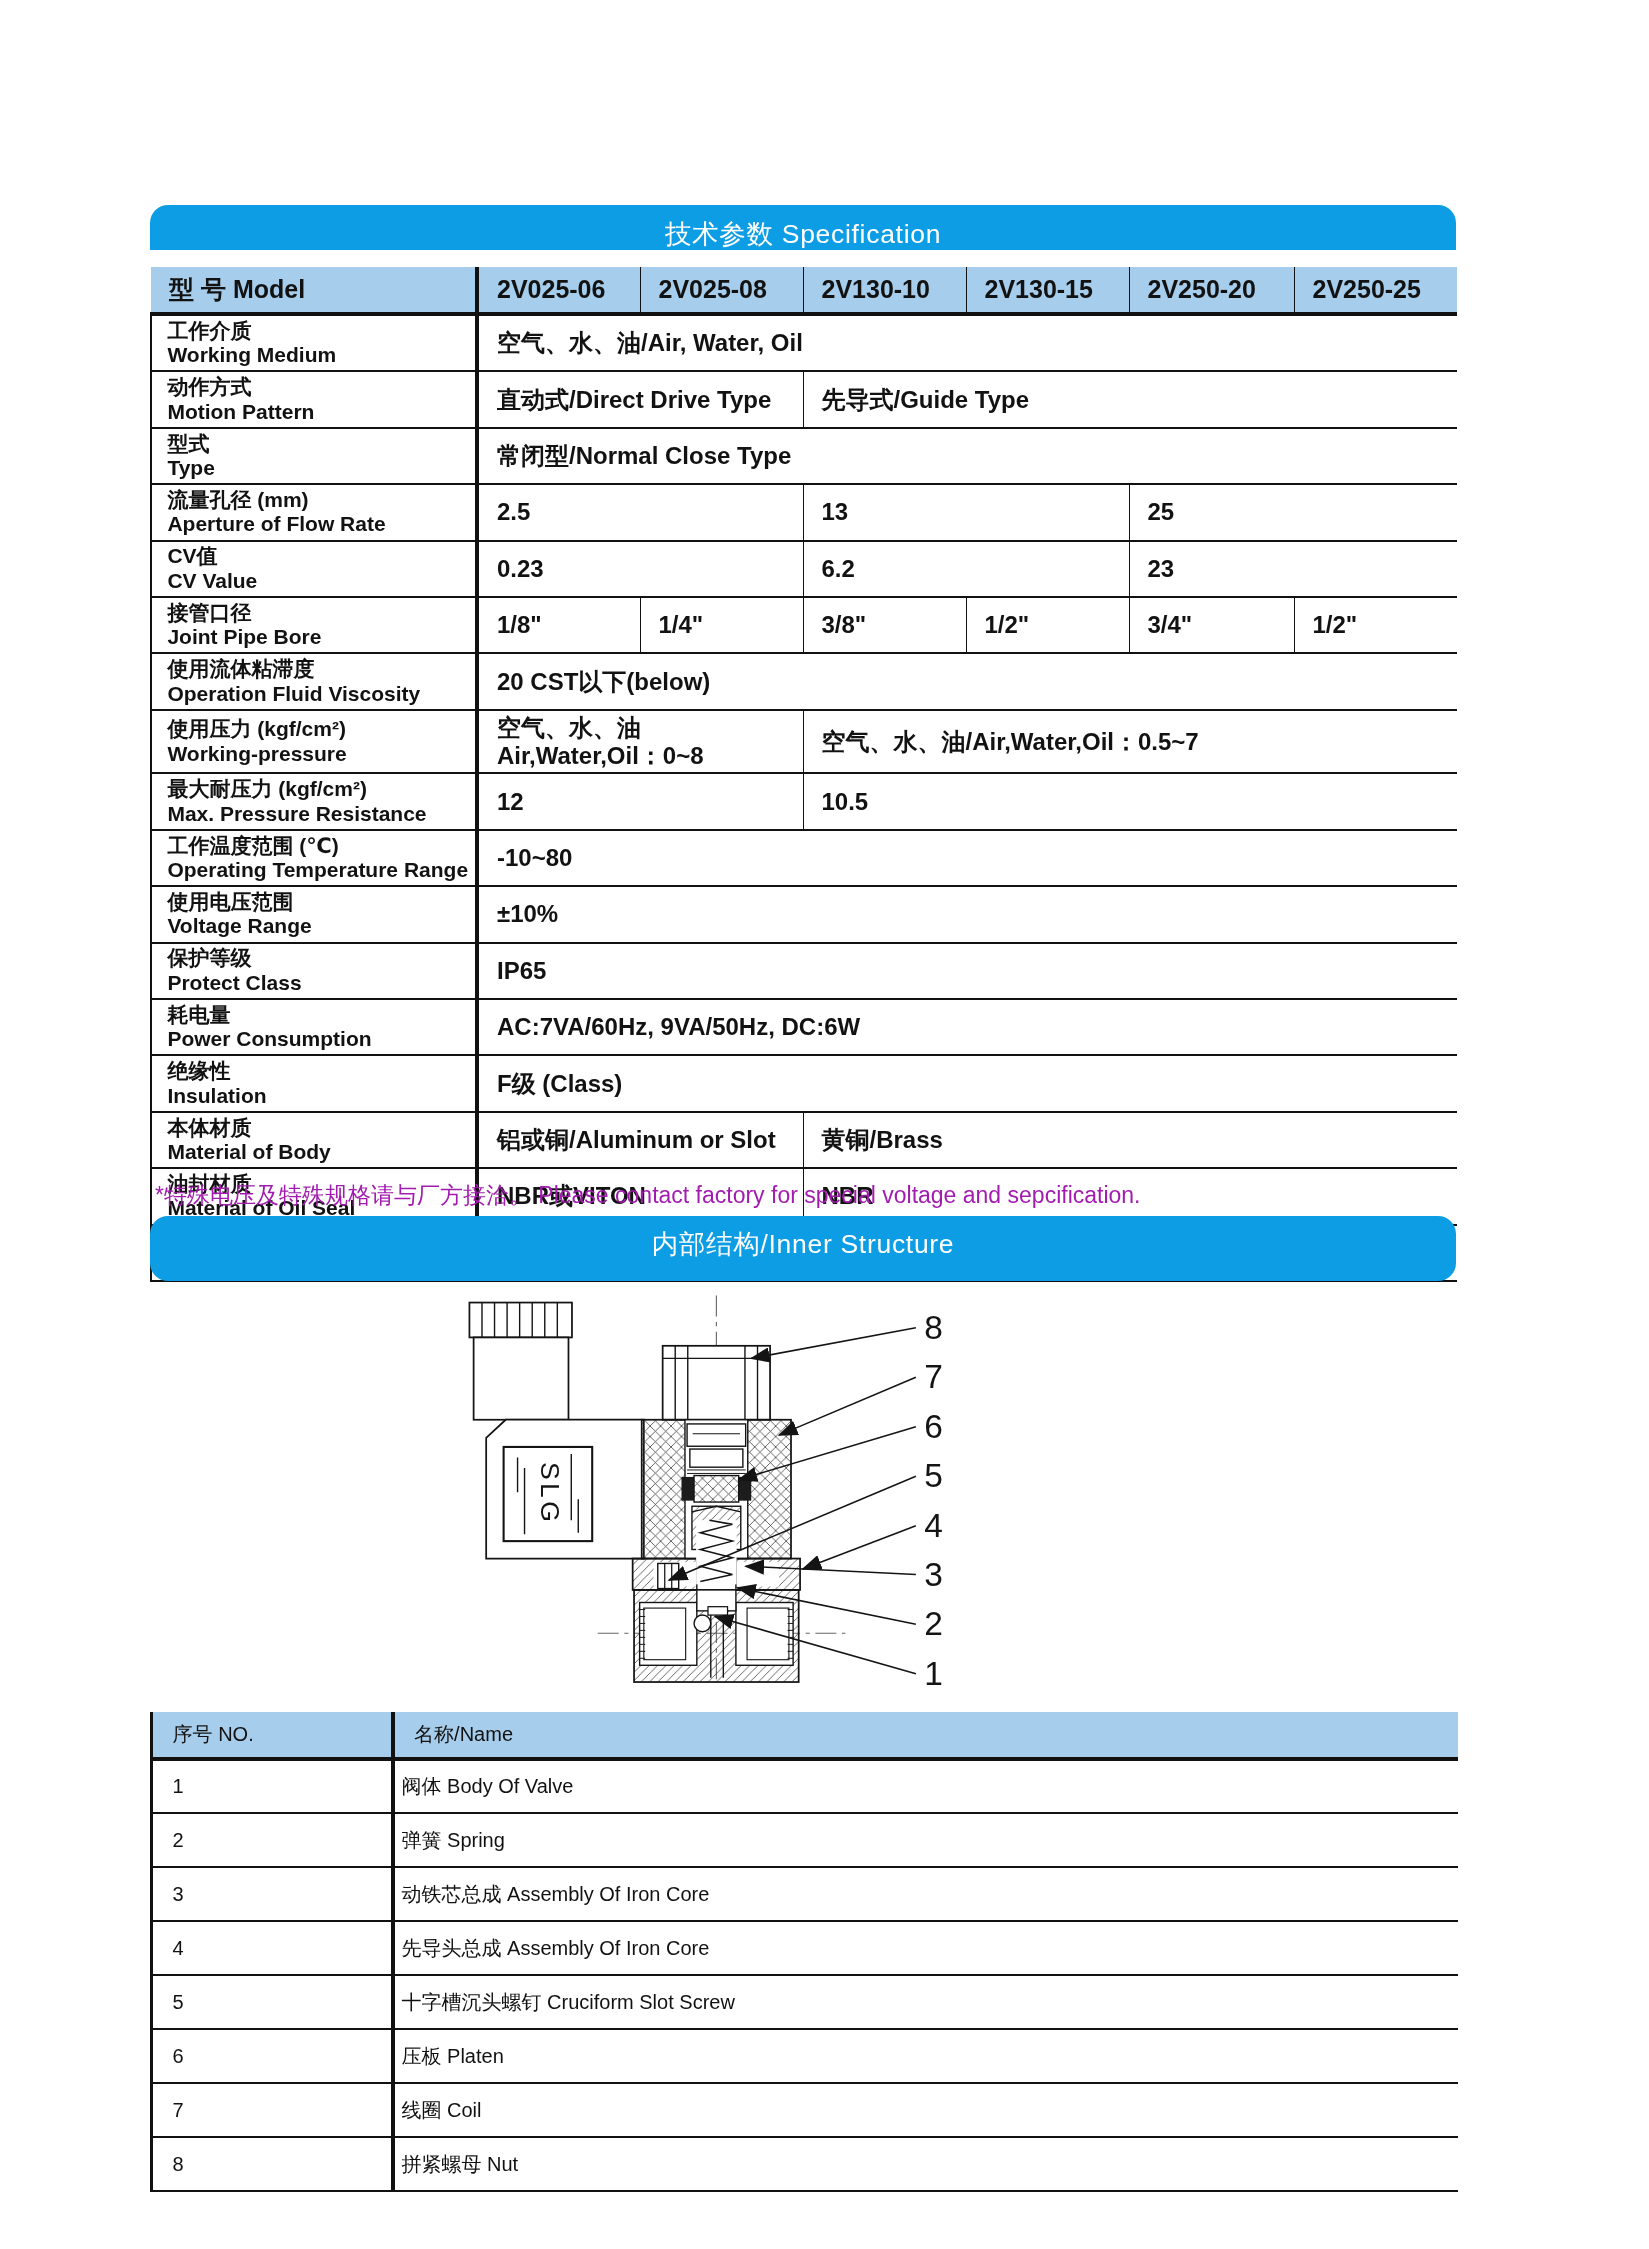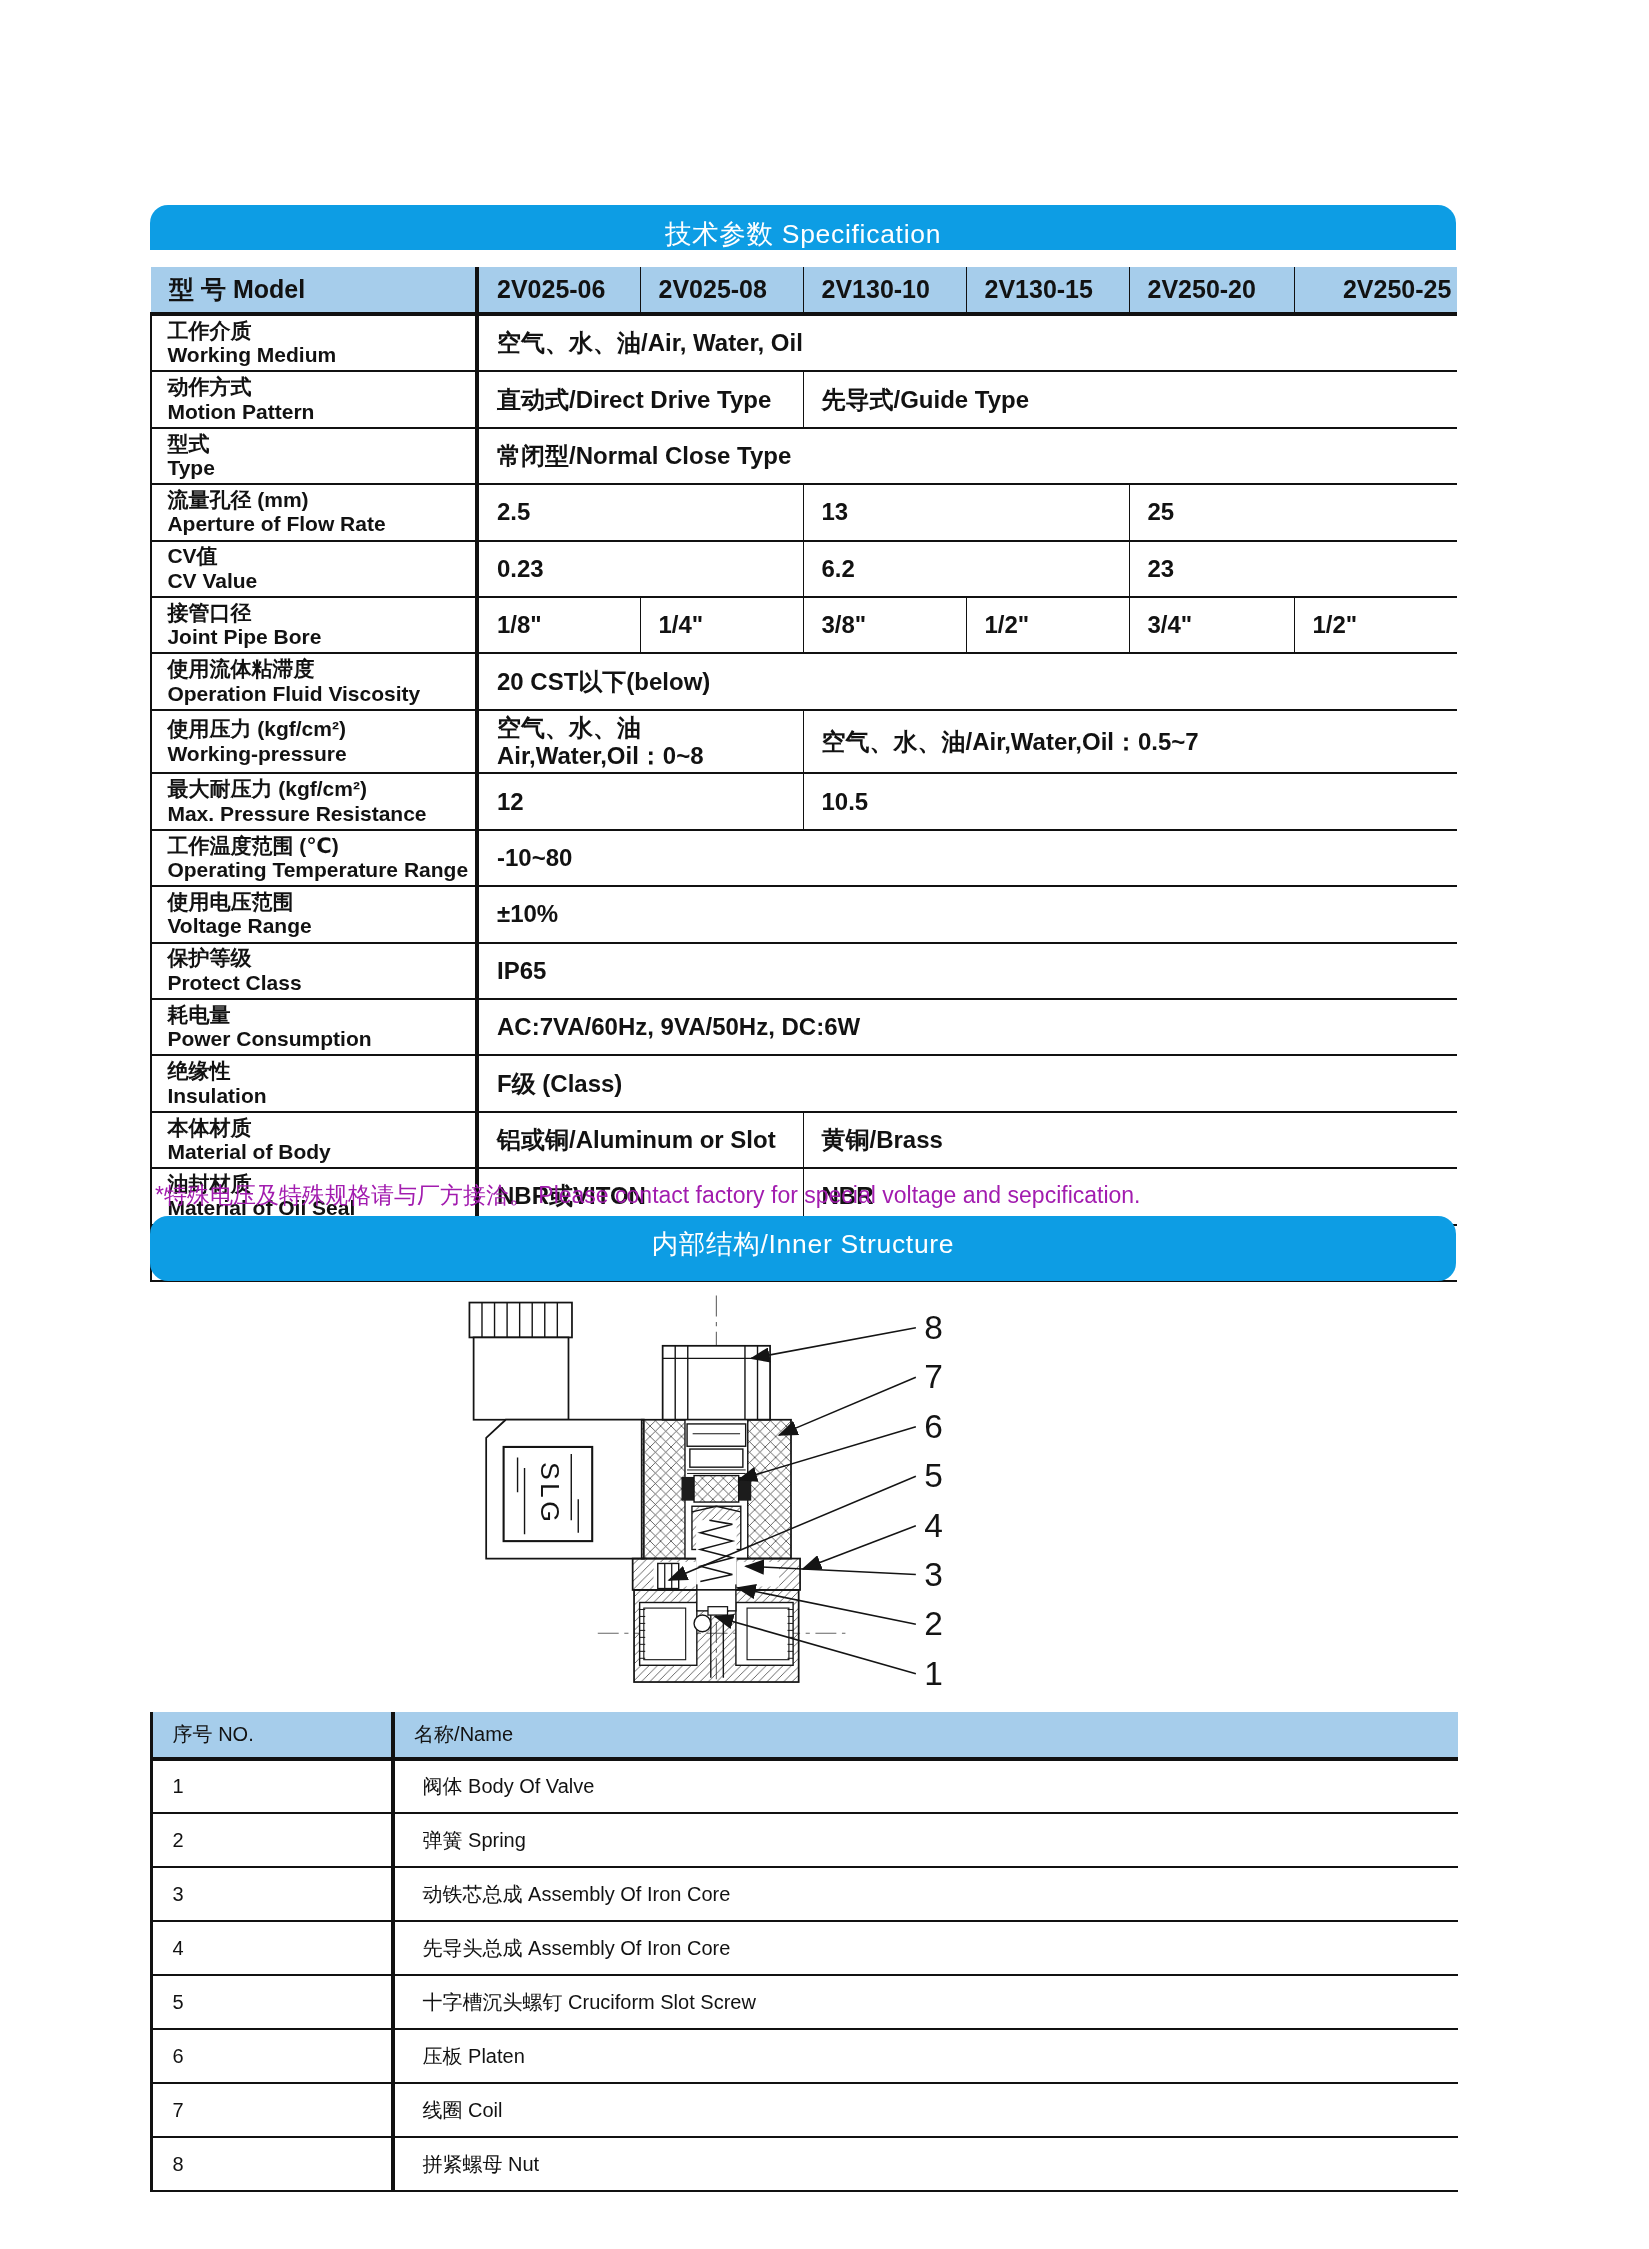--- a/index.html
+++ b/index.html
@@ -18,21 +18,21 @@
 
   
   table{border-collapse:collapse;table-layout:fixed;}
   .spec-table{position:absolute;left:150px;top:267px;width:1306px;font-weight:bold;}
   .spec-table td{box-sizing:border-box;vertical-align:middle;overflow:hidden;}
   .spec-table tr.model-row td{
     background:var(--lightblue,#a6cdeb);height:47px;font-size:25px;
     padding:0 5.6px 0 18px;border:1.4px solid #111;border-top:none;border-bottom:4.9px solid #111;
   }
   .spec-table tr.model-row td.lbl{border-left:none;border-right:4.9px solid #111;}
-  .spec-table tr.model-row td:last-child{border-right:none;text-align:right;}
+  .spec-table tr.model-row td:last-child{border-right:none;}
   .spec-table tr.data td{
     height:50px;border:1.4px solid #111;border-top-width:2.1px;border-bottom-width:2.1px;
     padding:2.8px 5.6px 2.8px 18px;
   }
   .spec-table tr.data td.lbl{
     border-left:2.8px solid #111;border-right:4.9px solid #111;
     font-size:21px;line-height:24.4px;padding-left:15.4px;
   }
   .spec-table tr.data td.val{font-size:24px;line-height:28px;white-space:pre-line;}
   .spec-table tr.data td:last-child{border-right:none;}
@@ -47,21 +47,21 @@
   .callout{font-size:48px;fill:#141414;font-family:"Liberation Sans","DejaVu Sans",sans-serif;}
 
   
   .parts-table{position:absolute;left:150px;top:1712px;width:1306px;}
   .parts-table td{box-sizing:border-box;vertical-align:middle;font-size:20px;}
   .parts-table tr.head td{
     background:var(--lightblue,#a6cdeb);height:47px;border-bottom:4.9px solid #111;
     padding-left:19.6px;
   }
   .parts-table td.no-col{border-left:3.5px solid #111;border-right:4.2px solid #111;padding-left:19.6px;}
-  .parts-table td.name-col{padding-left:28px;}
+  .parts-table td.name-col{padding-left:7px;}
   .parts-table tr.item td{height:54px;border-top:2.1px solid #111;border-bottom:2.1px solid #111;}
   .parts-table tr.item:last-child td{border-bottom:2.8px solid #111;}
 </style>
 </head>
 <body>
 
 <div class="page">
 
   <div class="bar spec">技术参数 Specification</div>
 

